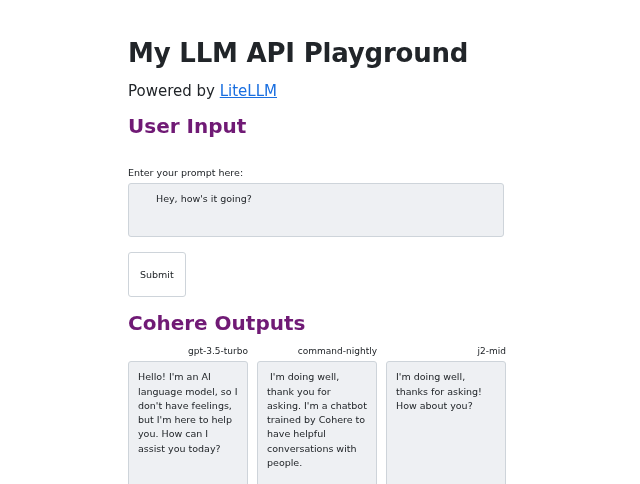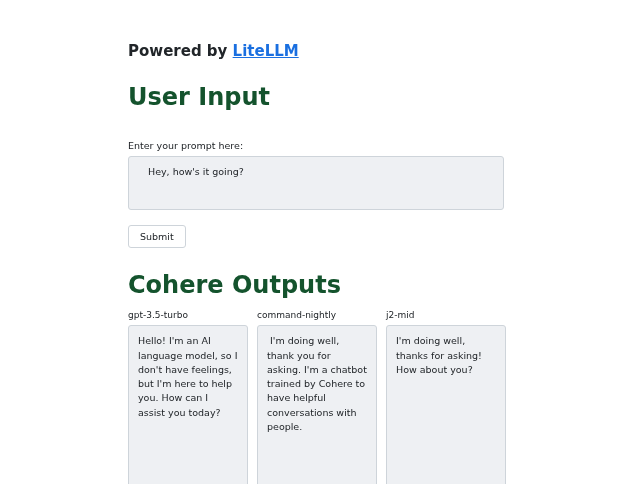--- a/index.html
+++ b/index.html
@@ -21,82 +21,83 @@
   }
   h1.title {
     font-size: 26px;
     font-weight: bold;
     margin: 10px 0 0 0;
     letter-spacing: -0.2px;
     color: #212529;
   }
   .subtitle {
     font-size: 15px;
-    font-weight: bold;
+    font-weight: normal;
     margin: 14px 0 0 0;
     color: #212529;
   }
   .subtitle a {
     color: #1a6fe0;
     text-decoration: underline;
   }
   h2.section {
-    font-size: 24px;
+    font-size: 20px;
     font-weight: bold;
-    margin: 23px 0 0 0;
-    color: #14532d;
+    margin: 14px 0 0 0;
+    color: #701a75;
   }
   .field-label {
     font-size: 9.5px;
     color: #212529;
     margin: 29px 0 5px 0;
     display: block;
   }
   textarea.prompt {
     width: 376px;
     height: 54px;
     box-sizing: border-box;
     background: #eef0f3;
     border: 1px solid #ced4da;
     border-radius: 3px;
     font-family: "DejaVu Sans", "Liberation Sans", sans-serif;
     font-size: 9.5px;
     color: #212529;
-    padding: 8px 19px;
+    padding: 8px 27px;
     resize: none;
     line-height: 1.4;
     outline: none;
   }
   .submit-row {
     margin-top: 11px;
   }
   button.submit {
     font-family: "DejaVu Sans", "Liberation Sans", sans-serif;
     font-size: 9.5px;
     color: #212529;
     background: #ffffff;
     border: 1px solid #ced4da;
     border-radius: 3px;
-    padding: 5px 11px;
+    padding: 16px 11px;
     cursor: pointer;
     line-height: 1.2;
   }
   .outputs {
     display: flex;
     gap: 9px;
     margin-top: 0;
   }
   .output-col {
     width: 120px;
   }
   .output-label {
     font-size: 9px;
     color: #212529;
     margin: 11px 0 5px 0;
     display: block;
+    text-align: right;
   }
   textarea.output {
     width: 120px;
     height: 176px;
     box-sizing: border-box;
     background: #eef0f3;
     border: 1px solid #ced4da;
     border-radius: 3px;
     font-family: "DejaVu Sans", "Liberation Sans", sans-serif;
     font-size: 9.5px;
@@ -105,20 +106,21 @@
     resize: none;
     line-height: 1.5;
     outline: none;
   }
 </style>
 </head>
 <body>
 
 <div class="page">
 
+  <h1 class="title">My LLM API Playground</h1>
 
   <p class="subtitle"><span>Powered by </span><a href="#">LiteLLM</a></p>
 
   <h2 class="section">User Input</h2>
 
   <label class="field-label">Enter your prompt here:</label>
 
   <textarea class="prompt" placeholder="" style="">Hey, how's it going?</textarea>
 
   <div class="submit-row">

